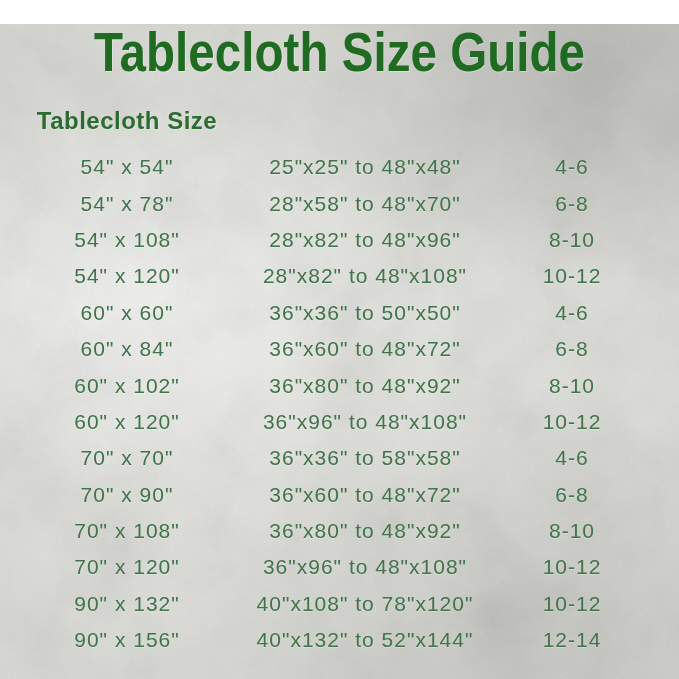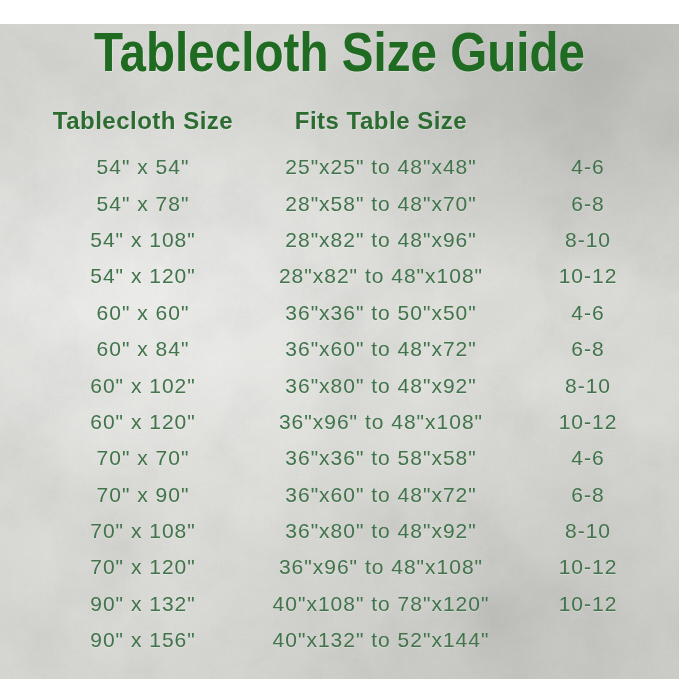--- a/index.html
+++ b/index.html
@@ -42,21 +42,21 @@
     color: #1e6b21;
     letter-spacing: 0px;
     transform: scaleX(0.85);
     transform-origin: 50% 50%;
     text-shadow: 1px 1px 0 rgba(255,255,255,0.30);
     white-space: nowrap;
   }
   .grid-row {
     display: grid;
     grid-template-columns: 238px 238px 176px;
-    padding-left: 24px;
+    padding-left: 8px;
     align-items: center;
   }
   .cell {
     text-align: center;
     white-space: nowrap;
   }
   .header-row {
     margin-top: 26px;
     height: 30px;
     font-size: 24px;
@@ -97,21 +97,20 @@
     <rect width="679" height="679" filter="url(#foilCoarse)" opacity="0.10" style="mix-blend-mode:screen"></rect>
     <rect width="679" height="679" filter="url(#foilFine)" opacity="0.06" style="mix-blend-mode:multiply"></rect>
   </svg>
 
   <div class="content">
 
     <h1 class="title">Tablecloth Size Guide</h1>
 
     <div class="grid-row header-row">
       <div class="cell">Tablecloth Size</div>
-      <div class="cell">Fits Table Size</div>
     </div>
 
     <div class="rows" id="rows">
         <div class="grid-row data-row">
         <div class="cell">54" x 54"</div>
         <div class="cell">25"x25" to 48"x48"</div>
         <div class="cell">4-6</div>
       </div>
         <div class="grid-row data-row">
         <div class="cell">54" x 78"</div>
@@ -169,17 +168,18 @@
         <div class="cell">10-12</div>
       </div>
         <div class="grid-row data-row">
         <div class="cell">90" x 132"</div>
         <div class="cell">40"x108" to 78"x120"</div>
         <div class="cell">10-12</div>
       </div>
         <div class="grid-row data-row">
         <div class="cell">90" x 156"</div>
         <div class="cell">40"x132" to 52"x144"</div>
+        <div class="cell">12-14</div>
       </div>
       </div>
 
   </div>
 </div>
 
 </body></html>

